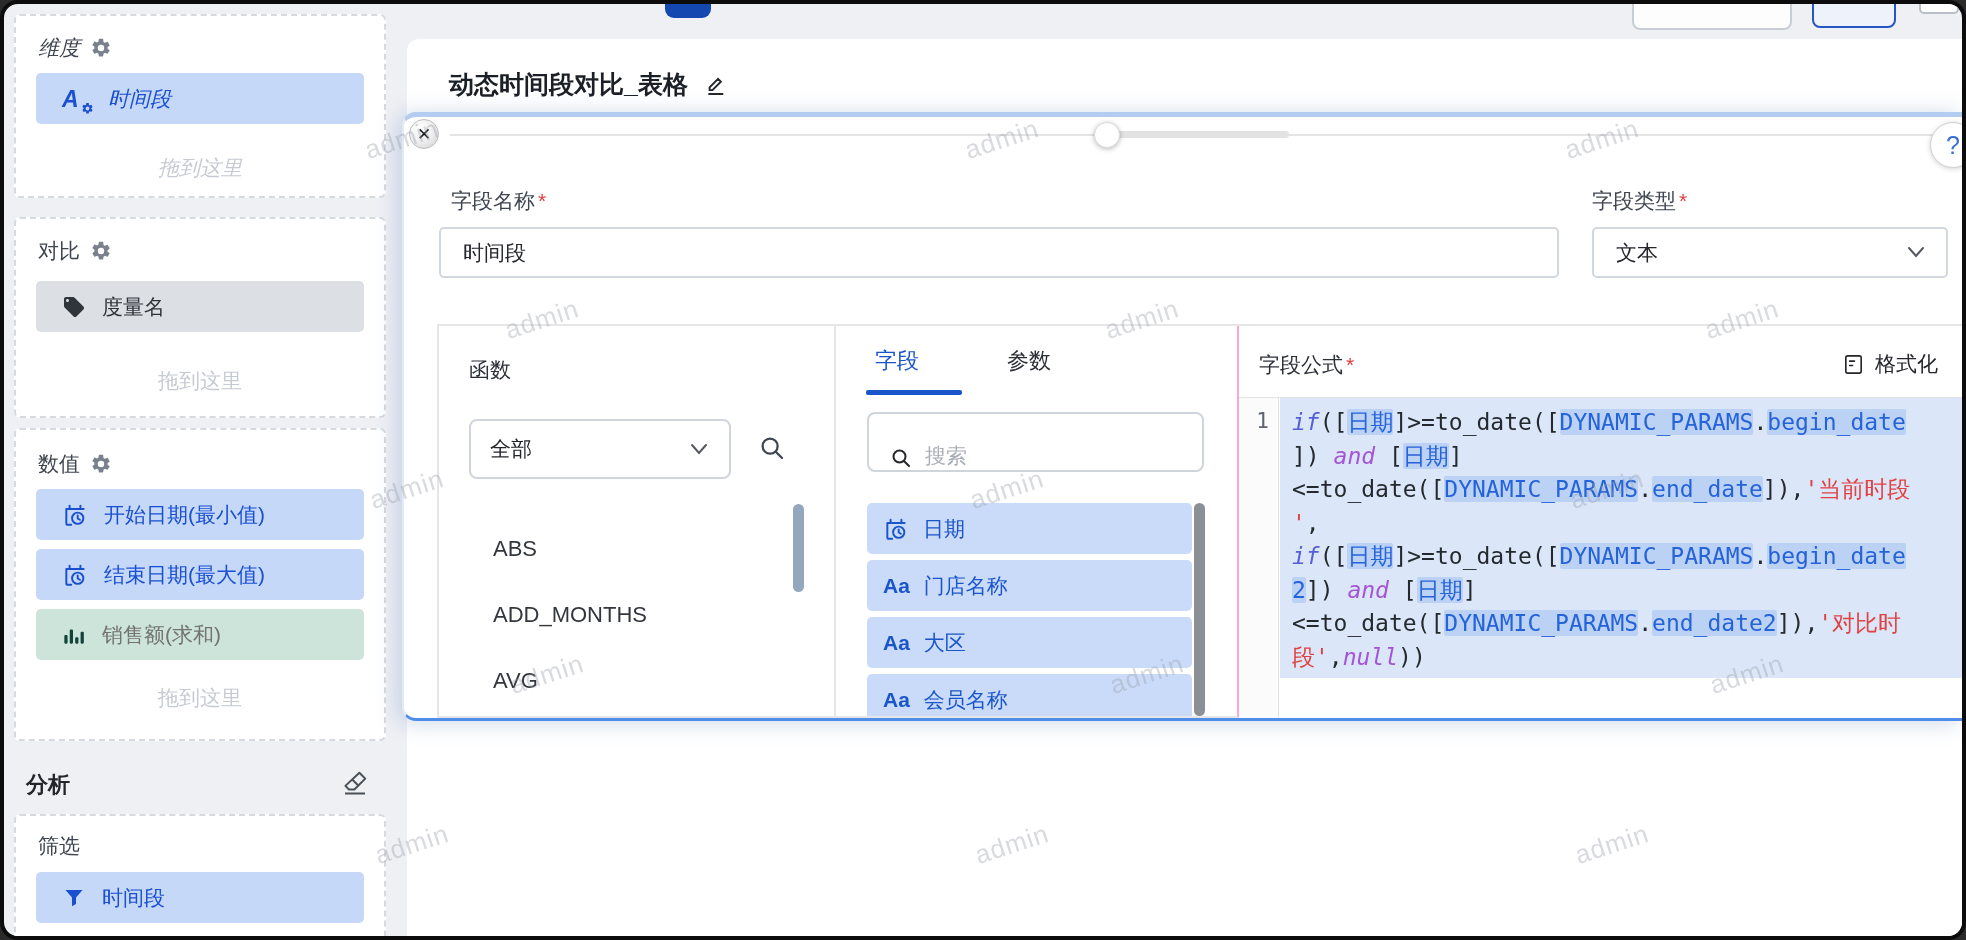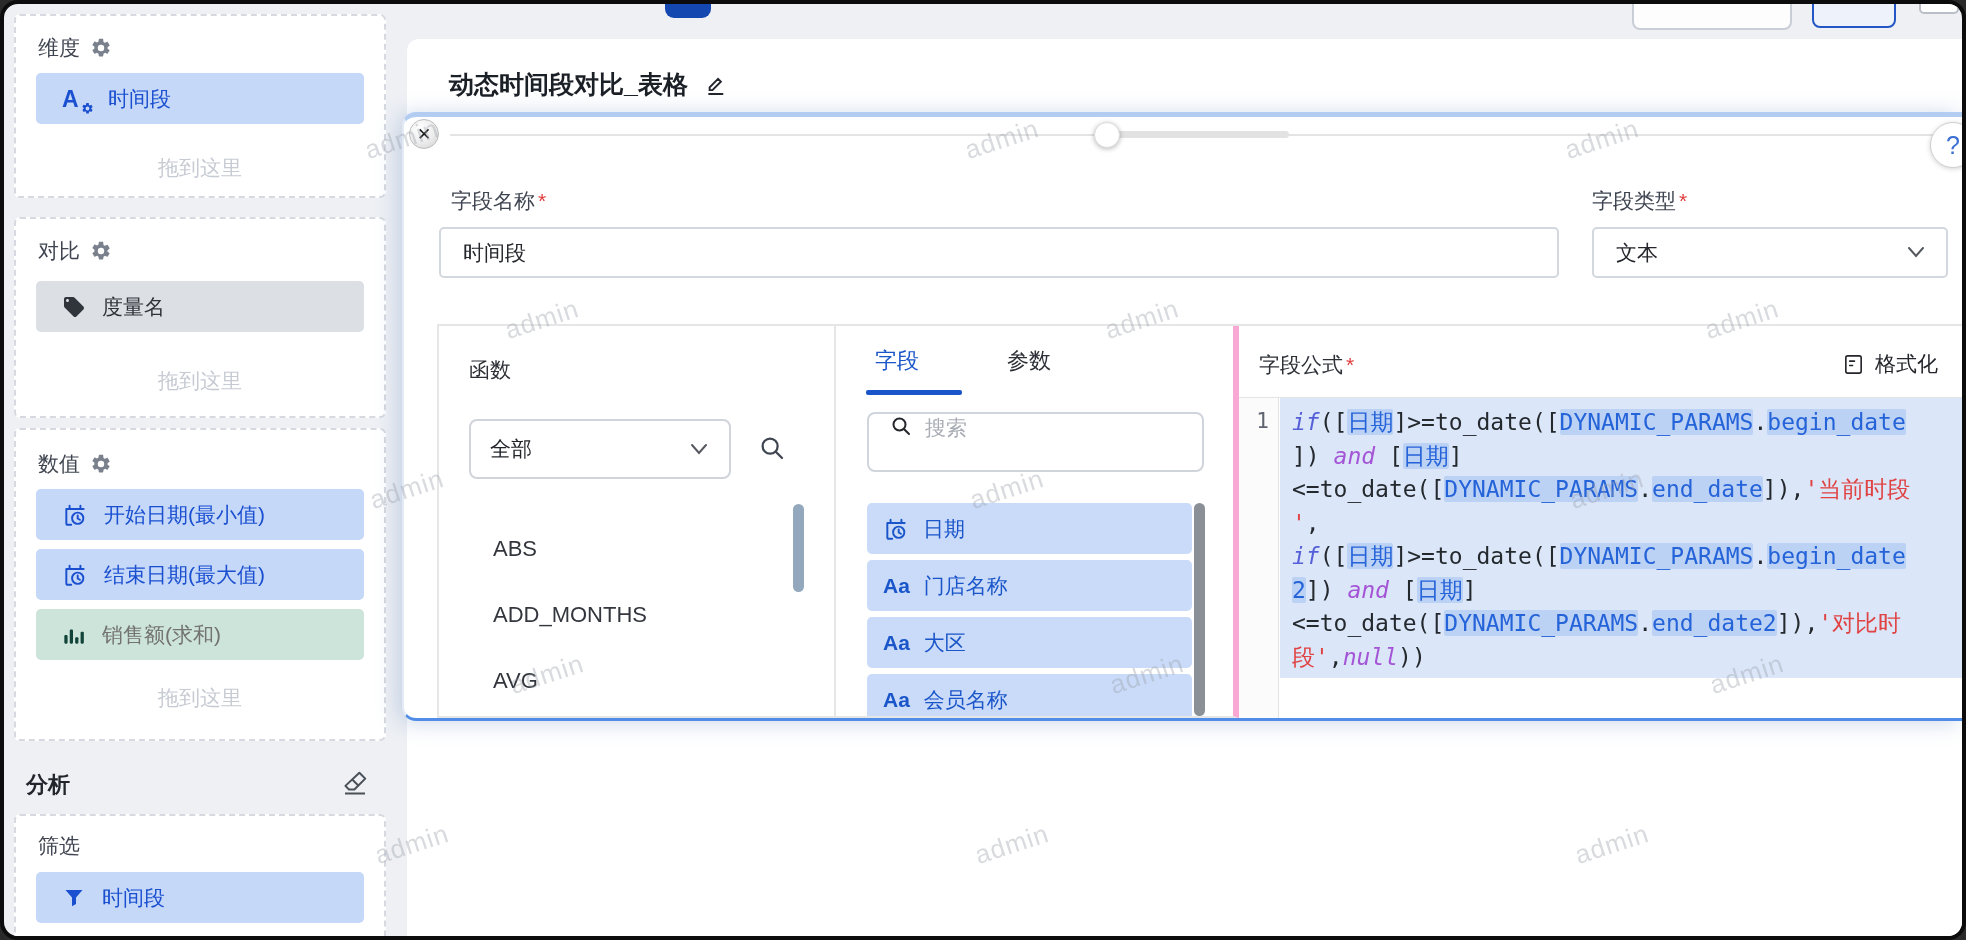--- a/index.html
+++ b/index.html
@@ -10,21 +10,21 @@
     border:4px solid #0c0c0c; border-radius:18px; overflow:hidden;
   }
   
   .wm-layer{ position:absolute; inset:0; z-index:60; pointer-events:none; }
   .wm{ position:absolute; font-size:26px; color:#9aa0ab; opacity:.38;
        transform:rotate(-18deg); letter-spacing:1px; }
 
   
   .sb-panel{ position:absolute; left:10px; width:372px; background:#fff;
     border:2px dashed #d6d9df; border-radius:6px; z-index:2; }
-  #panel-dimension{ top:10px;  height:184px; }
+  #panel-dimension{ top:10px;  height:184px;font-style:italic; }
   #panel-compare  { top:213px; height:201px; }
   #panel-values   { top:424px; height:313px; }
   #panel-filter   { top:810px; height:140px; }
   .sb-head{ position:absolute; left:22px; top:18px; display:flex; align-items:center;
     gap:10px; font-size:21px; color:#3f4550; }
   .sb-item{ position:absolute; left:20px; right:20px; height:51px; border-radius:5px;
     display:flex; align-items:center; padding-left:26px; gap:16px; font-size:21px; }
   .sb-item.blue { background:#c5d8f8; color:#1a4fd0; }
   .sb-item.gray { background:#dcdfe4; color:#2f3338; }
   .sb-item.green{ background:#cde4da; color:#737373;padding-left:24px; }
@@ -78,41 +78,41 @@
   .type-select{ position:absolute; left:1188px; top:110px; width:356px; height:51px;
     border:2px solid #d3d7de; border-radius:5px; font-size:21px; color:#24262b;
     display:flex; align-items:center; padding-left:22px; background:#fff; }
   .type-select .chev{ position:absolute; right:20px; top:16px; color:#55595f; }
 
   .panes{ position:absolute; left:33px; right:0; top:207px; bottom:0;
     border-top:2px solid #e6e6e6; }
   .pane-fn{ position:absolute; left:0; top:0; bottom:0; width:399px;
     border-left:2px solid #e6e6e6; border-right:2px solid #e6e6e6; border-bottom:2px solid #e6e6e6;}
   .pane-fields{ position:absolute; left:399px; top:0; bottom:0; width:403px;
-    border-right:6px solid #f9a8d4; border-bottom:2px solid #e6e6e6; overflow:hidden;}
+    border-right:2px solid #f9a8d4; border-bottom:2px solid #e6e6e6; overflow:hidden;}
   .pane-formula{ position:absolute; left:802px; right:0; top:0; bottom:0; overflow:hidden; }
 
   .fn-title{ position:absolute; left:30px; top:30px; font-size:21px; color:#2c3036; }
   .fn-select{ position:absolute; left:30px; top:93px; width:262px; height:60px;
     border:2px solid #d0d4db; border-radius:8px; font-size:21px; color:#24262b;
     display:flex; align-items:center; padding-left:19px; }
   .fn-select .chev{ position:absolute; right:20px; top:21px; color:#55595f; }
   .fn-search{ position:absolute; left:318px; top:107px; color:#3f4550; }
   .fn-list{ position:absolute; left:54px; top:190px; right:50px; }
   .fn-item{ height:66px; display:flex; align-items:center; font-size:22px; color:#33373d; }
   .fn-scroll{ position:absolute; left:354px; top:178px; width:11px; height:88px;
     background:#93a7bd; border-radius:6px; }
 
   .tabs{ position:absolute; left:31px; top:20px; display:flex; gap:72px; font-size:22px; }
   .tab{ color:#2c3036; padding:0 8px 14px 8px; }
   .tab.active{ color:#1a55c9; }
   .tab-underline{ position:absolute; left:30px; top:64px; width:96px; height:5px;
     background:#1a55c9; border-radius:2px; }
   .field-search{ position:absolute; left:31px; top:86px; width:337px; height:60px;
-    border:2px solid #d0d4db; border-radius:8px; display:flex; align-items:flex-start;
+    border:2px solid #d0d4db; border-radius:8px; display:flex; align-items:flex-end;
     gap:12px; padding-left:20px; color:#a9adb5; font-size:21px; }
   .field-search .mag{ color:#24262b; }
   .field-list{ position:absolute; left:31px; top:177px; width:325px; }
   .field-item{ height:51px; margin-bottom:6px; background:#c9dbf8; border-radius:5px;
     display:flex; align-items:center; gap:14px; padding-left:16px;
     font-size:21px; color:#1a55c9; }
   .field-item .aa{ font-weight:bold; font-size:21px; }
   .fields-scroll{ position:absolute; left:358px; top:177px; width:11px; bottom:0;
     background:#8b8f96; border-radius:6px; }
 

